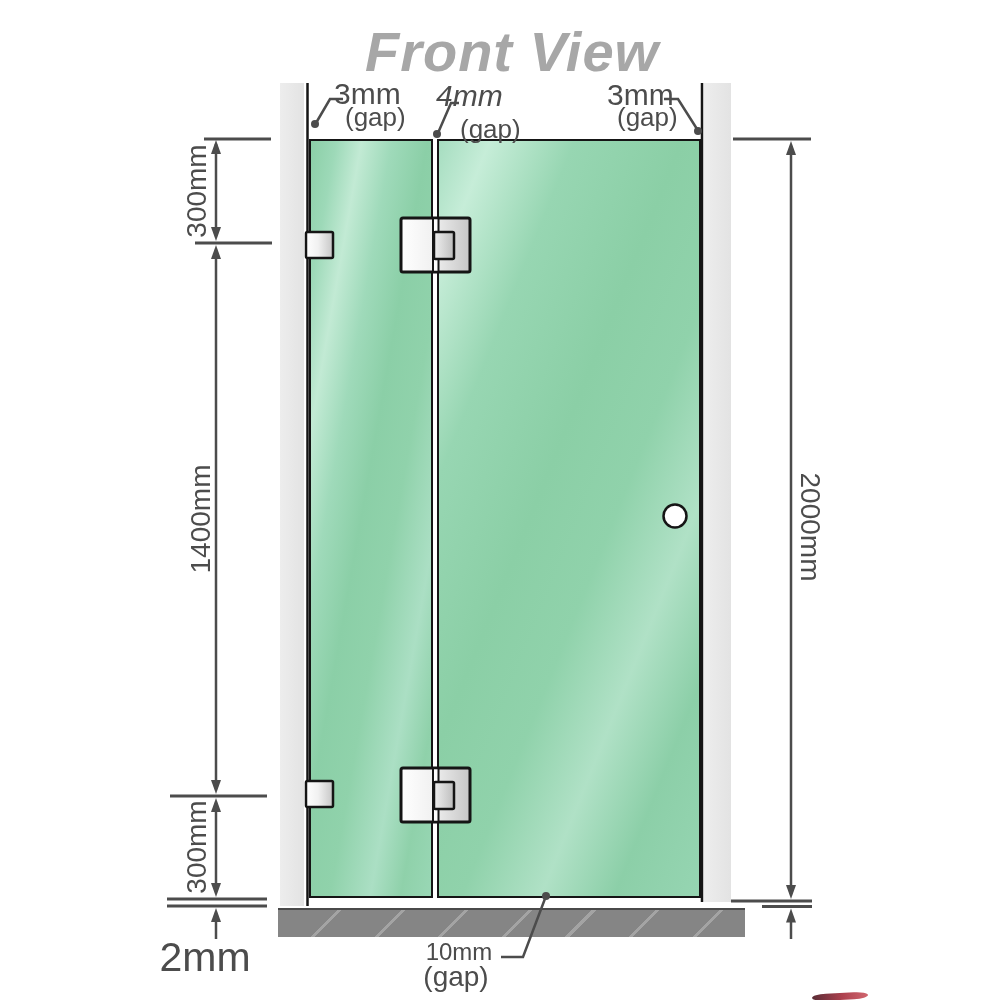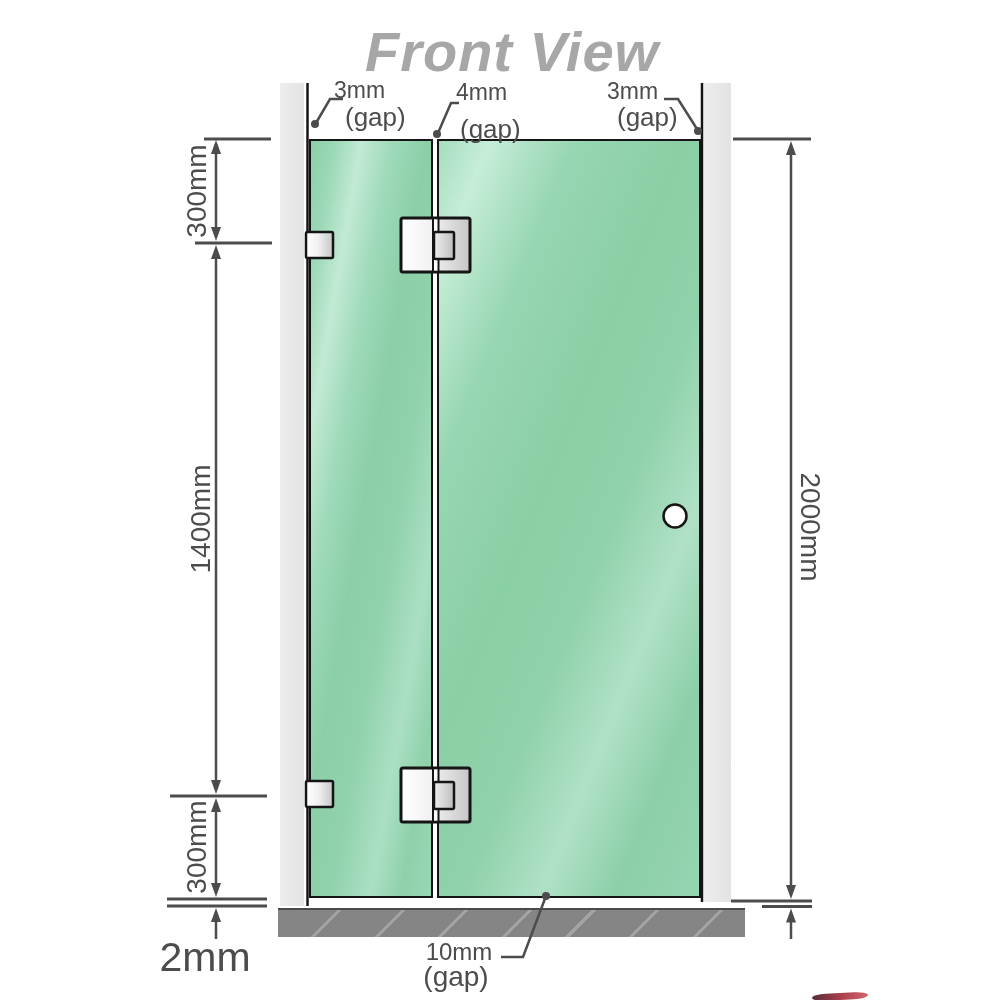--- a/index.html
+++ b/index.html
@@ -27,21 +27,21 @@
   #floor{
     position:absolute;left:278px;top:908px;width:467px;height:27px;
     background-color:#858585;
     background-image:repeating-linear-gradient(135deg,rgba(255,255,255,0) 0px,rgba(255,255,255,0) 42px,rgba(255,255,255,0.25) 42px,rgba(255,255,255,0.25) 45px);
     border-top:2px solid #4a4a4a;
   }
   #overlay{position:absolute;left:0;top:0;width:1000px;height:1000px;pointer-events:none;}
   .lbl{
     position:absolute;color:#4c4c4c;line-height:1;white-space:nowrap;
   }
-  .lbl.big{font-size:23px;text-align:right;}
+  .lbl.big{font-size:30px;text-align:right;}
   .lbl.sub{font-size:26px;}
   .lbl.rot-ccw{transform:translate(-50%,-50%) rotate(-90deg);font-size:28px;}
   .lbl.rot-cw{transform:translate(-50%,-50%) rotate(90deg);font-size:28px;}
   .lbl.ctr{transform:translate(-50%,-50%);}
   #logo-fragment{
     position:absolute;left:812px;top:993px;width:56px;height:7px;
     background:linear-gradient(90deg,#3d0712,#a02030 55%,#c84b55);
     border-radius:50% / 100%;transform:rotate(-3deg);opacity:.85;
   }
 </style>
@@ -145,21 +145,21 @@
       <circle cx="315" cy="124" r="4"></circle>
       <circle cx="437" cy="134" r="4"></circle>
       <circle cx="698" cy="131" r="4"></circle>
       <circle cx="546" cy="896" r="4"></circle>
     </g>
   </svg>
 
   <span class="lbl big" style="left:334px;top:79px;">3mm</span>
   <span class="lbl sub" style="left:345px;top:104px;">(gap)</span>
 
-  <span class="lbl big" style="left:456px;top:81px;">4mm</span>
+  <span class="lbl big" style="left:436px;top:81px;font-style:italic;">4mm</span>
   <span class="lbl sub" style="left:460px;top:116px;">(gap)</span>
 
   <span class="lbl big" style="left:607px;top:80px;">3mm</span>
   <span class="lbl sub" style="left:617px;top:104px;">(gap)</span>
 
   <span class="lbl rot-ccw" style="left:197px;top:191px;">300mm</span>
   <span class="lbl rot-ccw" style="left:201px;top:519px;">1400mm</span>
   <span class="lbl rot-ccw" style="left:197px;top:847px;">300mm</span>
 
   <span class="lbl rot-cw" style="left:810px;top:527px;">2000mm</span>

